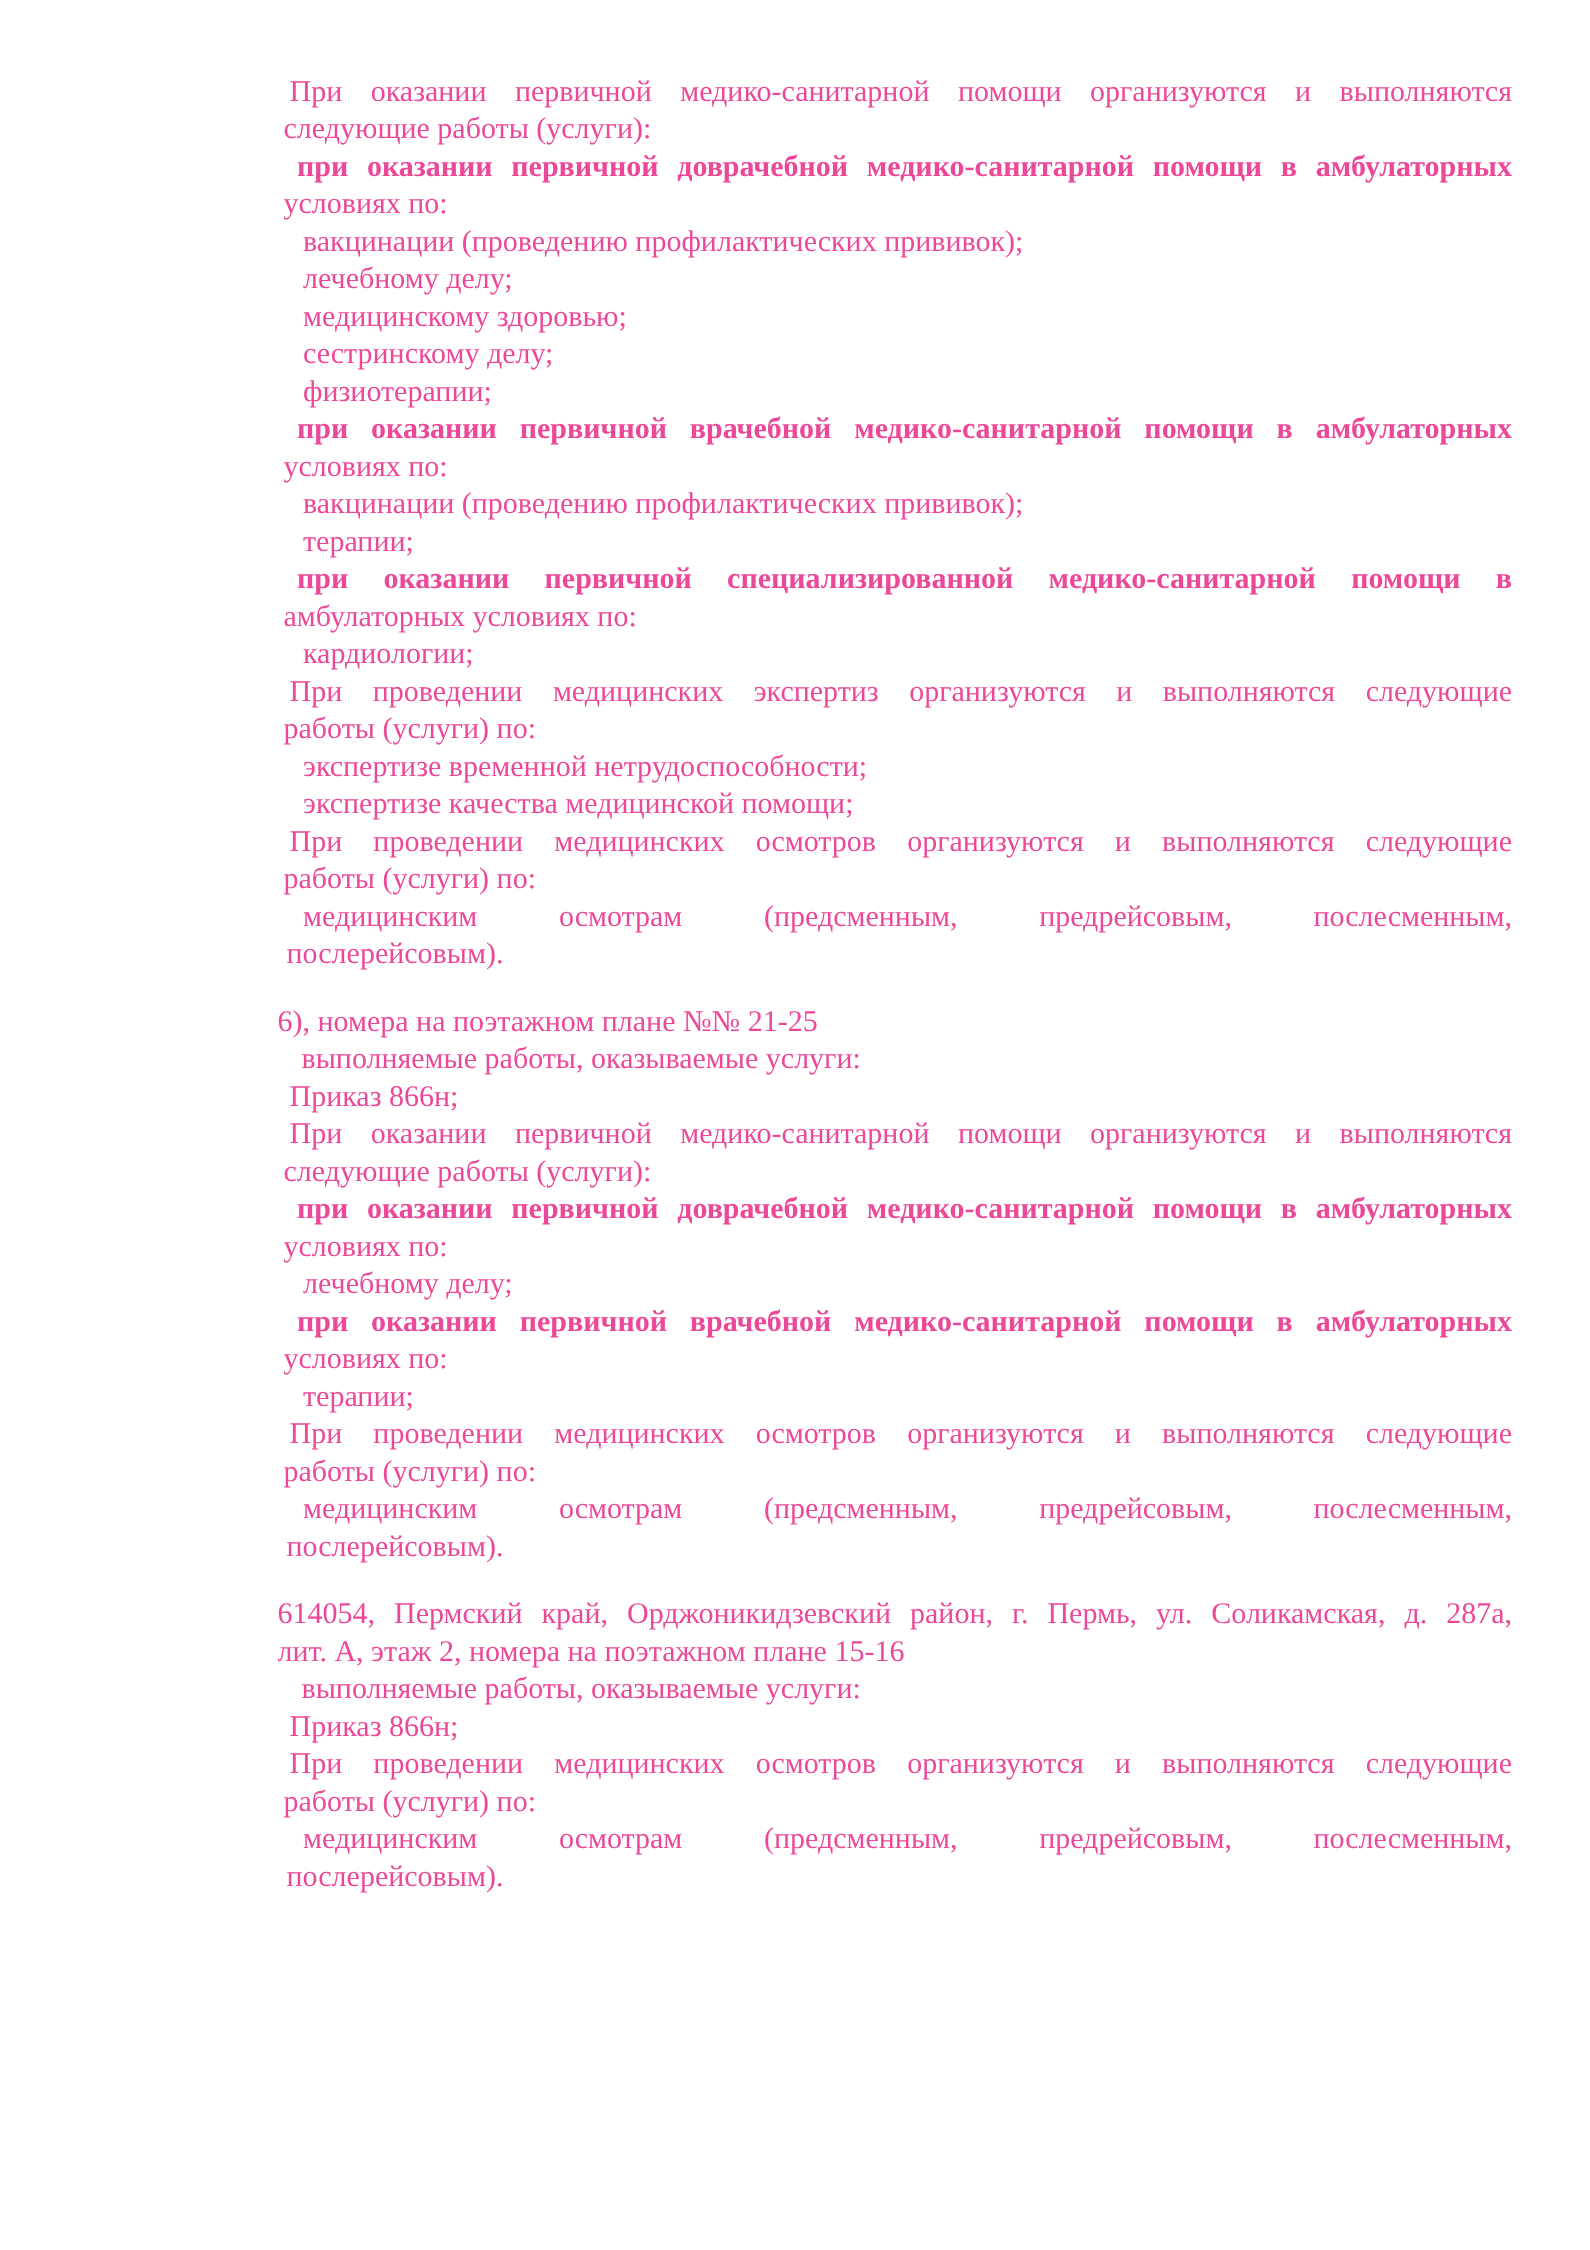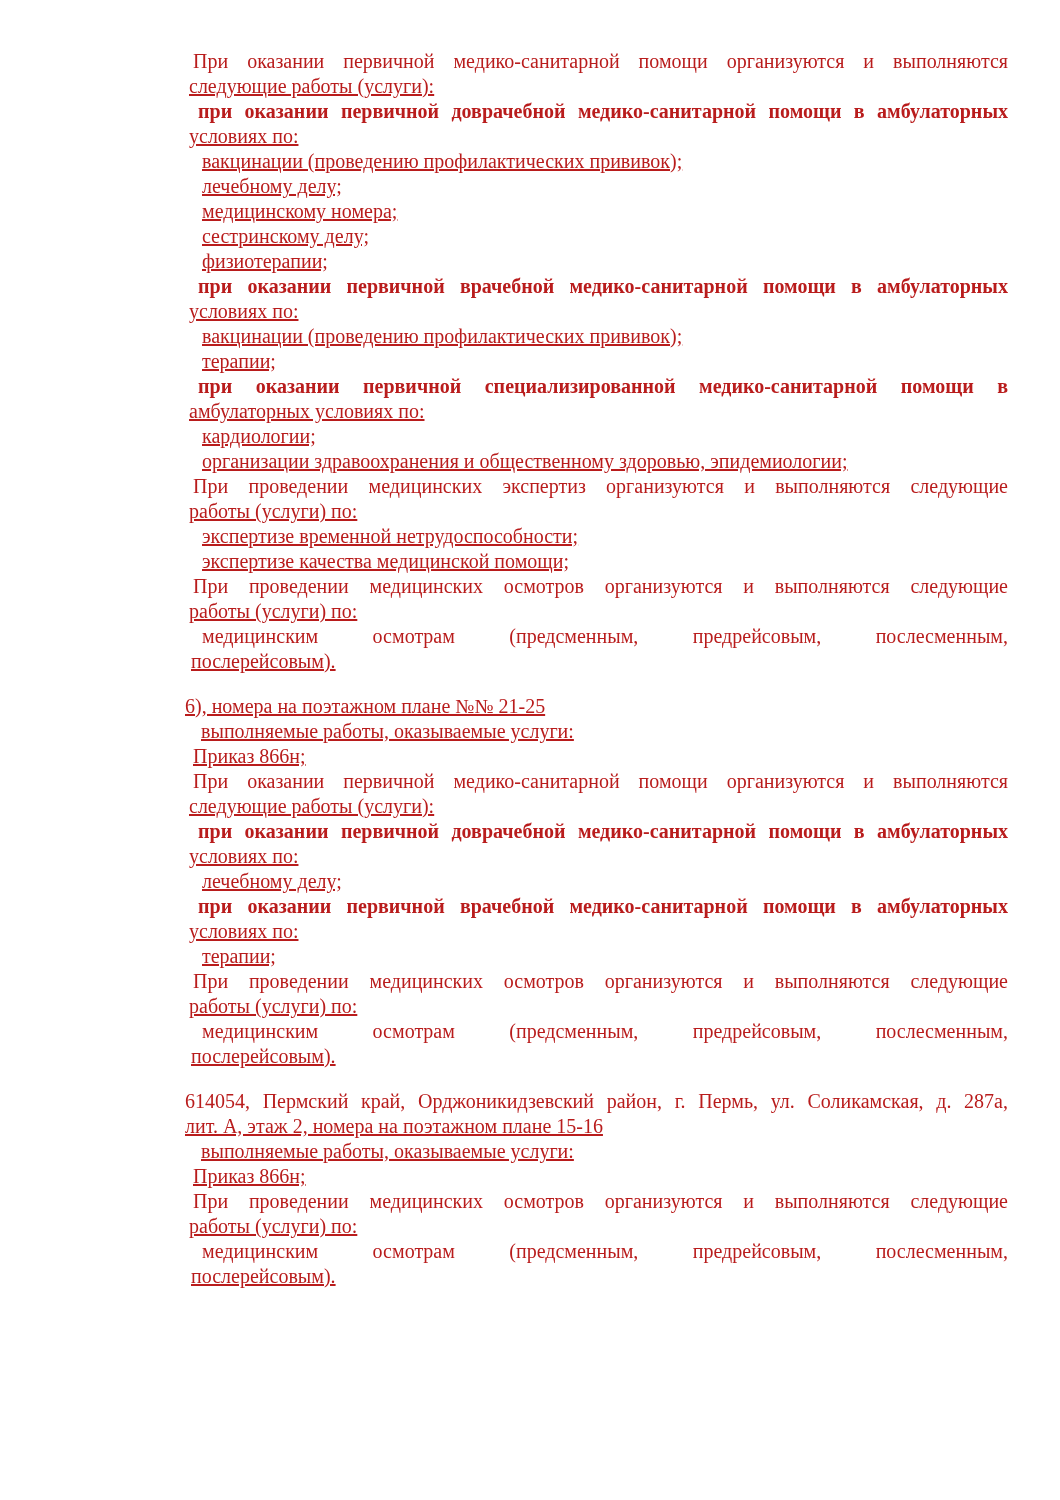--- a/index.html
+++ b/index.html
@@ -10,32 +10,31 @@
     background: #ffffff;
     overflow: hidden;
   }
   .doc {
     box-sizing: border-box;
     width: 100%;
     padding: 49px 52px 0 185px;
     font-family: "Liberation Serif", "DejaVu Serif", serif;
     font-size: 20px;
     line-height: 25px;
-    color: #b91c1c;
+    color: #ec4899;
   }
   .block + .block { margin-top: 20px; }
   .para { margin: 0; }
   .line {
     text-align: justify;
     text-align-last: justify;
   }
   .line:last-child {
     text-align: center;
     text-align-last: left;
-    text-decoration: underline;
   }
   
   .p-addr  .line { margin-left: 0; }
   .p-plain .line { margin-left: 16px; }
   .p-l1    .line { margin-left: 4px; }
   .p-l1    .line:first-child { margin-left: 8px; }
   .p-l2    .line { margin-left: 4px; }
   .p-l2    .line:first-child { margin-left: 13px; font-weight: bold; }
   .p-item  .line { margin-left: 6px; }
   .p-item  .line:first-child { margin-left: 17px; }
@@ -54,21 +53,21 @@
           <div class="line">при оказании первичной доврачебной медико-санитарной помощи в амбулаторных</div>
           <div class="line">условиях по:</div>
         </div>
         <div class="para p-item">
           <div class="line">вакцинации (проведению профилактических прививок);</div>
         </div>
         <div class="para p-item">
           <div class="line">лечебному делу;</div>
         </div>
         <div class="para p-item">
-          <div class="line">медицинскому номера;</div>
+          <div class="line">медицинскому здоровью;</div>
         </div>
         <div class="para p-item">
           <div class="line">сестринскому делу;</div>
         </div>
         <div class="para p-item">
           <div class="line">физиотерапии;</div>
         </div>
         <div class="para p-l2">
           <div class="line">при оказании первичной врачебной медико-санитарной помощи в амбулаторных</div>
           <div class="line">условиях по:</div>
@@ -78,23 +77,20 @@
         </div>
         <div class="para p-item">
           <div class="line">терапии;</div>
         </div>
         <div class="para p-l2">
           <div class="line">при оказании первичной специализированной медико-санитарной помощи в</div>
           <div class="line">амбулаторных условиях по:</div>
         </div>
         <div class="para p-item">
           <div class="line">кардиологии;</div>
-        </div>
-        <div class="para p-item">
-          <div class="line">организации здравоохранения и общественному здоровью, эпидемиологии;</div>
         </div>
         <div class="para p-l1">
           <div class="line">При проведении медицинских экспертиз организуются и выполняются следующие</div>
           <div class="line">работы (услуги) по:</div>
         </div>
         <div class="para p-item">
           <div class="line">экспертизе временной нетрудоспособности;</div>
         </div>
         <div class="para p-item">
           <div class="line">экспертизе качества медицинской помощи;</div>

